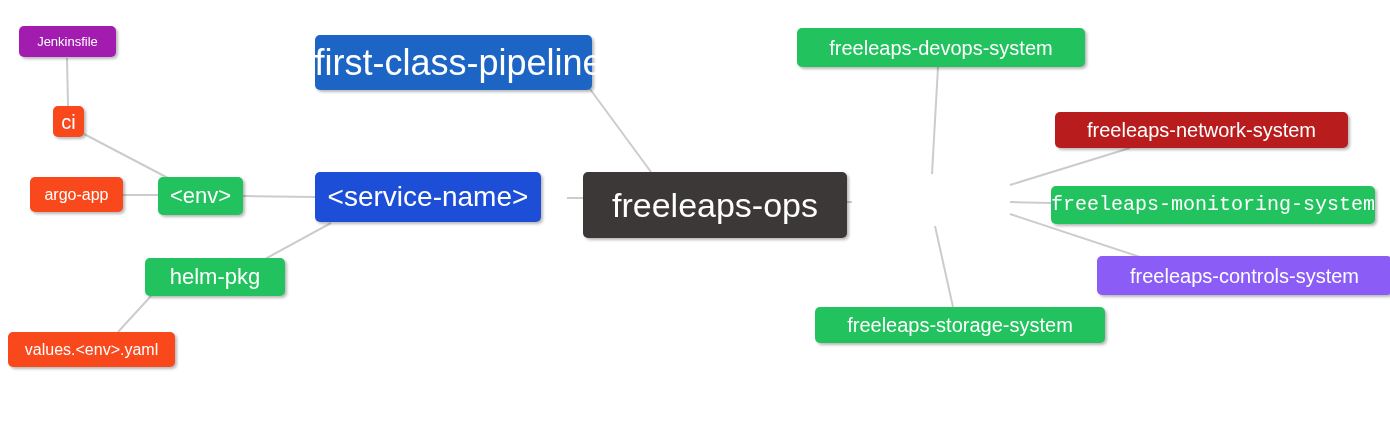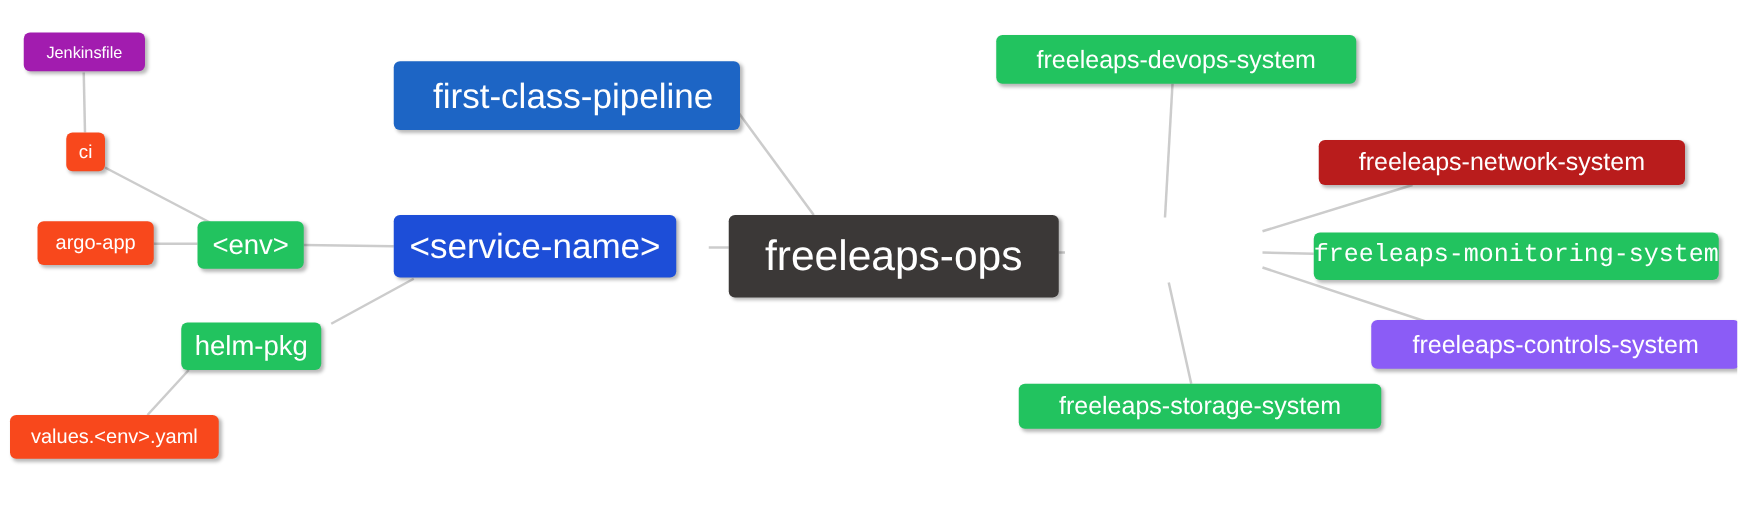--- a/index.html
+++ b/index.html
@@ -57,36 +57,36 @@
       <line x1="847" y1="202" x2="852" y2="202" stroke="#cccccc" stroke-width="2"></line>
       <line x1="932" y1="174" x2="938" y2="67" stroke="#cccccc" stroke-width="2"></line>
       <line x1="1010" y1="185" x2="1130" y2="148" stroke="#cccccc" stroke-width="2"></line>
       <line x1="1010" y1="202" x2="1051" y2="203" stroke="#cccccc" stroke-width="2"></line>
       <line x1="1010" y1="214" x2="1140" y2="257" stroke="#cccccc" stroke-width="2"></line>
       <line x1="935" y1="226" x2="953" y2="307" stroke="#cccccc" stroke-width="2"></line>
     </svg>
 <div class="node" style="left: 19px; top: 26px; width: 97px; height: 31px; font-size: 13px; background: #a21caf;">
       <span>Jenkinsfile</span>
     </div>
-    <div class="node" style="left: 53px; top: 106px; width: 31px; height: 31px; font-size: 15px; background: rgb(248, 72, 28);">
+    <div class="node" style="left: 53px; top: 106px; width: 31px; height: 31px; font-size: 20px; background: rgb(248, 72, 28);">
       <span>ci</span>
     </div>
     <div class="node" style="left: 30px; top: 177px; width: 93px; height: 35px; font-size: 16px; background: rgb(248, 72, 28);">
       <span>argo-app</span>
     </div>
     <div class="node" style="left: 158px; top: 177px; width: 85px; height: 38px; font-size: 22px; background: rgb(34, 195, 95);">
       <span>&lt;env&gt;</span>
     </div>
-    <div class="node" style="left: 145px; top: 258px; width: 112px; height: 38px; font-size: 22px; background: rgb(34, 195, 95);">
+    <div class="node" style="left: 145px; top: 258px; width: 140px; height: 38px; font-size: 22px; background: rgb(34, 195, 95);">
       <span>helm-pkg</span>
     </div>
     <div class="node" style="left: 8px; top: 332px; width: 167px; height: 35px; font-size: 16px; background: rgb(248, 72, 28);">
       <span>values.&lt;env&gt;.yaml</span>
     </div>
-    <div class="node" style="left: 315px; top: 49px; width: 277px; height: 55px; font-size: 28px; background: rgb(29, 101, 197); padding-left: 10px;">
+    <div class="node" style="left: 315px; top: 35px; width: 277px; height: 55px; font-size: 36px; background: rgb(29, 101, 197); padding-left: 10px;">
       <span>first-class-pipeline</span>
     </div>
     <div class="node" style="left: 315px; top: 172px; width: 226px; height: 50px; font-size: 28px; background: #1d4ed8;">
       <span>&lt;service-name&gt;</span>
     </div>
     <div class="node" style="left: 583px; top: 172px; width: 264px; height: 66px; font-size: 34px; background: rgb(59, 56, 55);">
       <span>freeleaps-ops</span>
     </div>
     <div class="node" style="left: 797px; top: 28px; width: 288px; height: 39px; font-size: 20px; background: rgb(34, 195, 95);">
       <span>freeleaps-devops-system</span>

